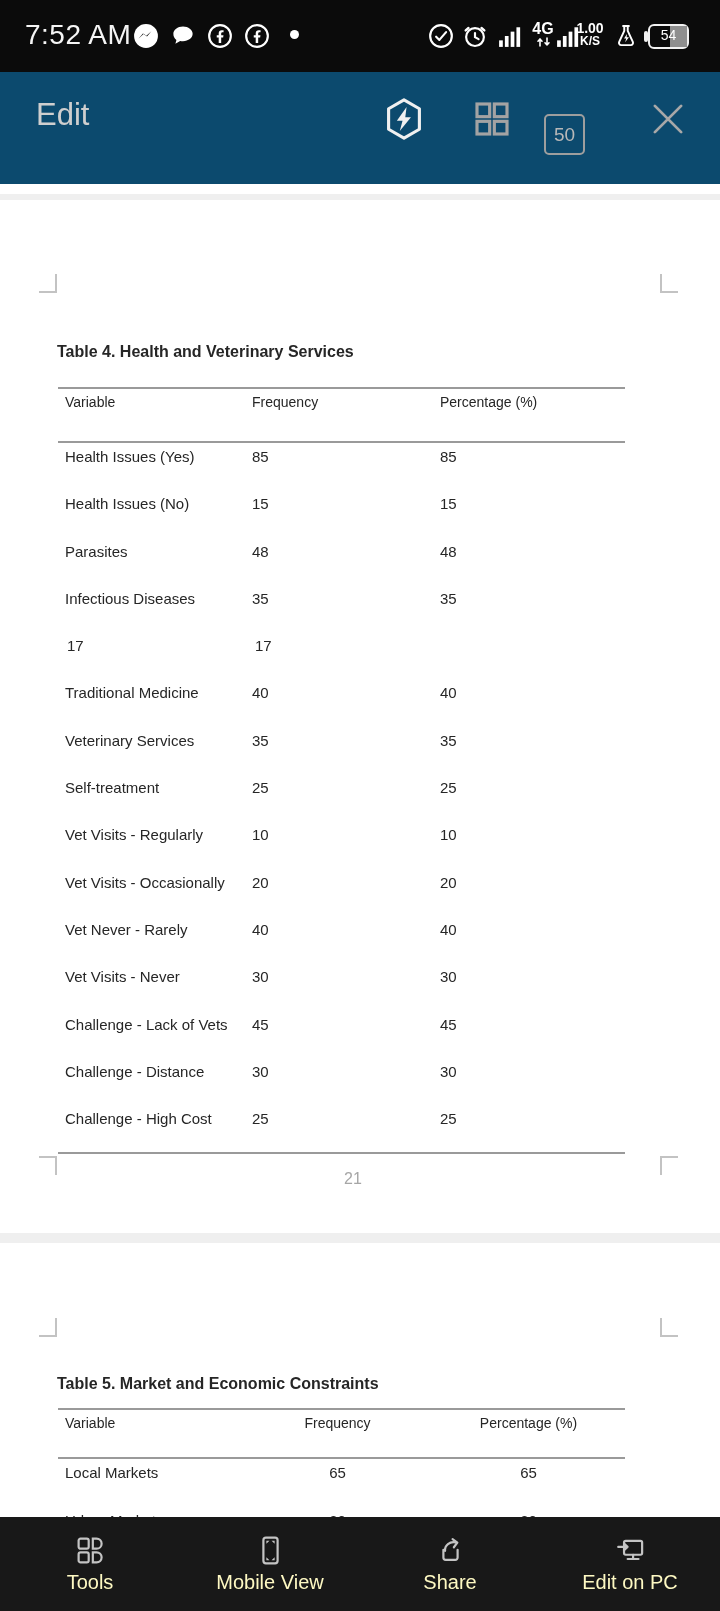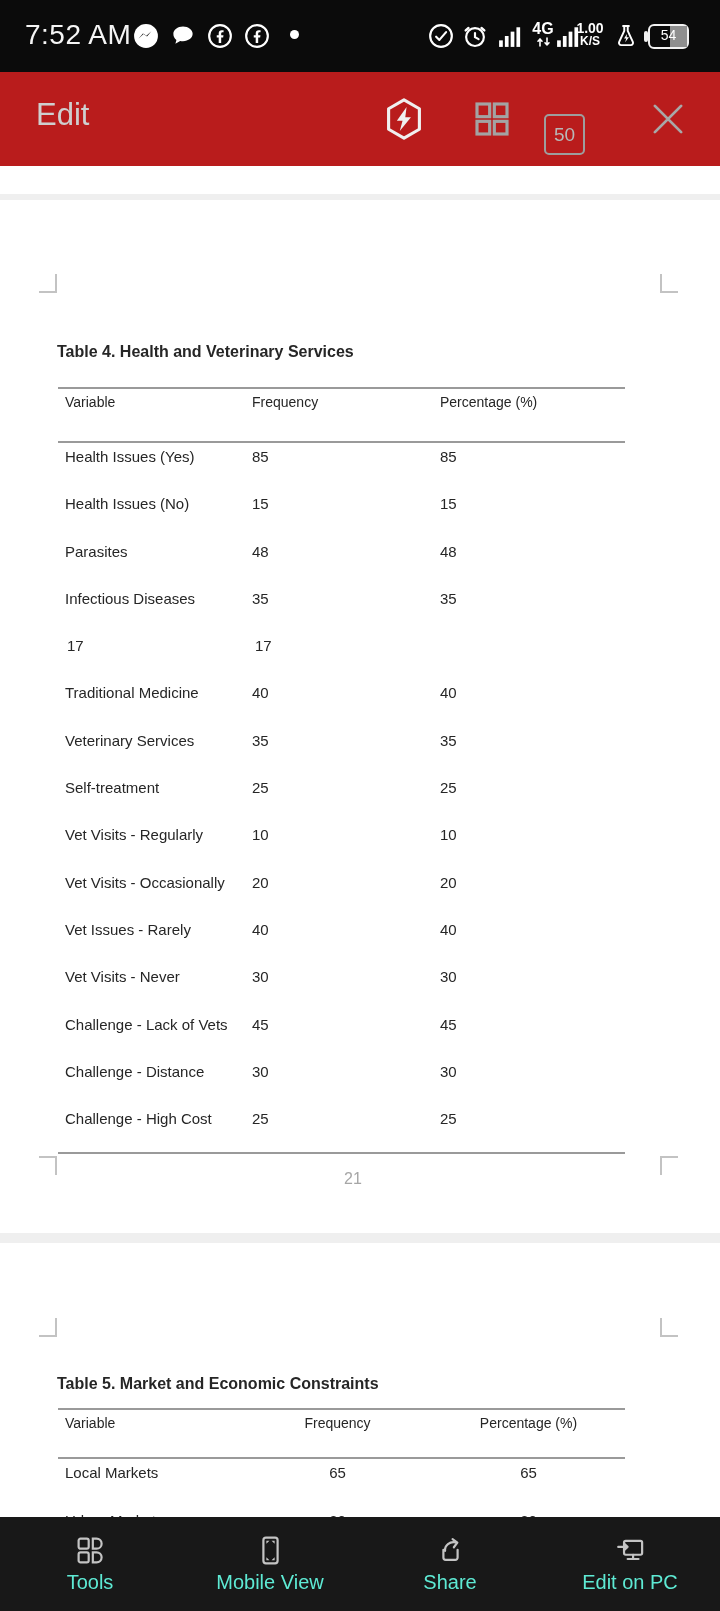--- a/index.html
+++ b/index.html
@@ -17,21 +17,21 @@
   .sb-4g{position:absolute;left:530px;top:20px;width:26px;text-align:center;color:#fff;}
   .sb-4g .g{font-size:16px;font-weight:700;line-height:17px;}
   .sb-speed{position:absolute;left:572px;top:20px;width:36px;text-align:center;color:#fff;}
   .sb-speed .v{font-size:14px;font-weight:700;line-height:16px;}
   .sb-speed .u{font-size:12px;font-weight:700;line-height:11px;}
   .battery{position:absolute;left:648px;top:24px;width:41px;height:25px;border:2px solid #f2f2f2;border-radius:6px;}
   .battery .nub{position:absolute;left:-6px;top:5px;width:4px;height:11px;background:#f2f2f2;border-radius:2px;}
   .battery .fill{position:absolute;right:0;top:0;height:100%;width:46%;background:#8f8f8f;}
   .battery .pct{position:absolute;left:0;top:1px;width:100%;text-align:center;font-size:14px;color:#fff;z-index:2;}
   
-  .edit-bar{position:absolute;left:0;top:72px;width:720px;height:94px;background:#b91c1c;z-index:20;}
+  .edit-bar{position:absolute;left:0;top:72px;width:720px;height:112px;background:#0c4a6e;z-index:20;}
   .eb-title{position:absolute;left:36px;top:25px;font-size:31px;color:#cfcfcf;}
   .eb-icn{position:absolute;top:25px;width:44px;height:44px;display:flex;align-items:center;justify-content:center;cursor:pointer;}
   .box50{position:absolute;left:544px;top:42px;width:41px;height:41px;border:2.5px solid #9e9e9e;border-radius:5px;
          display:flex;align-items:center;justify-content:center;font-size:19px;color:#b8b8b8;cursor:pointer;}
   
   .strip-prev{position:absolute;left:0;top:166px;width:720px;height:28px;background:#ffffff;}
   .page-gap{position:absolute;left:0;width:720px;background:#efefef;}
   .gap-a{top:194px;height:6px;}
   .gap-b{top:1233px;height:10px;}
   .page{position:absolute;left:0;width:720px;background:#ffffff;}
@@ -56,21 +56,21 @@
   .table-5{top:1408px;}
   .table-5 .thead{height:51px;}
   .table-5 .trow{height:48px;}
   .table-5 .col2,.table-5 .col3{text-align:center;padding-left:0;}
   .page-num{position:absolute;left:0;top:1170px;width:706px;text-align:center;font-size:16px;color:#a6a6a6;}
   
   .bottom-bar{position:absolute;left:0;top:1517px;width:720px;height:94px;background:#181818;z-index:30;
               display:flex;align-items:stretch;}
   .bb-item{flex:1;display:flex;flex-direction:column;align-items:center;justify-content:center;gap:5px;cursor:pointer;}
   .bb-item svg{width:31px;height:31px;}
-  .bb-label{font-size:20px;color:#5eead4;white-space:nowrap;}
+  .bb-label{font-size:20px;color:#fef9c3;white-space:nowrap;}
   svg{display:block;}
 </style>
 </head>
 <body>
 
 <div class="screen">
 
   <div class="status-bar">
     <div class="sb-time">7:52 AM</div>
 
@@ -222,21 +222,21 @@
           <div class="tcell col1">Vet Visits - Regularly</div>
           <div class="tcell col2">10</div>
           <div class="tcell col3">10</div>
         </div>
         <div class="trow">
           <div class="tcell col1">Vet Visits - Occasionally</div>
           <div class="tcell col2">20</div>
           <div class="tcell col3">20</div>
         </div>
         <div class="trow">
-          <div class="tcell col1">Vet Issues - Rarely</div>
+          <div class="tcell col1">Vet Never - Rarely</div>
           <div class="tcell col2">40</div>
           <div class="tcell col3">40</div>
         </div>
         <div class="trow">
           <div class="tcell col1">Vet Visits - Never</div>
           <div class="tcell col2">30</div>
           <div class="tcell col3">30</div>
         </div>
         <div class="trow">
           <div class="tcell col1">Challenge - Lack of Vets</div>

